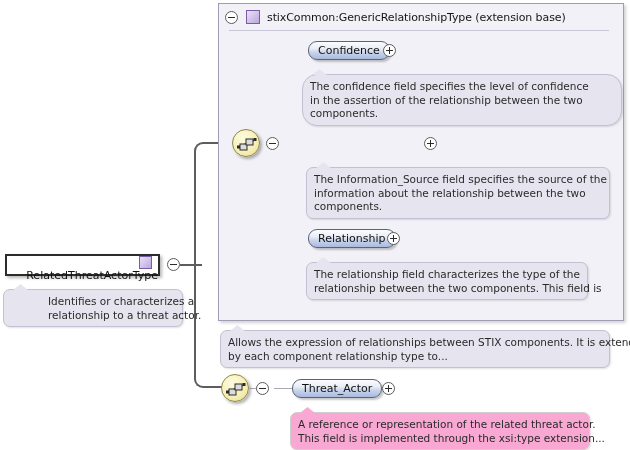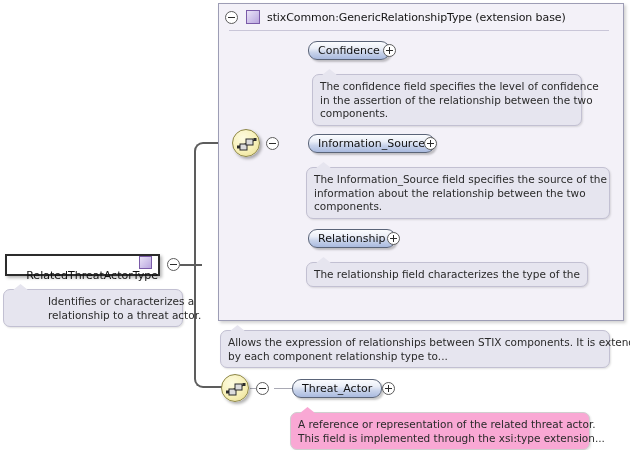--- a/index.html
+++ b/index.html
@@ -257,47 +257,45 @@
       <rect x="16.5" y="4" width="3" height="3" fill="#2a2a2a"></rect>
     </svg>
   </div>
   <div class="toggle" style="position:absolute; left:266px; top:137px;"></div>
 
   <div class="elem-node" style="left:308px; top:41px;">
     <span class="elem-label">Confidence</span>
   </div>
   <div class="toggle plus elem-plus" style="left:383px; top:44px;"></div>
 
-  <div class="note" style="left:312px; top:74px; width:270px;">
+  <div class="note" style="left:302px; top:74px; width:320px;border-radius:15px;">
     <div class="tab"></div>
     <p>The confidence field specifies the level of confidence</p>
     <p>in the assertion of the relationship between the two</p>
     <p>components.</p>
   </div>
 
-  <div class="elem-node" style="left:308px; top:134px;">
-    <span class="elem-label">Information_Source</span>
-  </div>
   <div class="toggle plus elem-plus" style="left:424px; top:137px;"></div>
 
   <div class="note" style="left:306px; top:167px; width:304px;">
     <div class="tab"></div>
     <p>The Information_Source field specifies the source of the</p>
     <p>information about the relationship between the two</p>
     <p>components.</p>
   </div>
 
   <div class="elem-node" style="left:308px; top:229px;">
     <span class="elem-label">Relationship</span>
   </div>
   <div class="toggle plus elem-plus" style="left:387px; top:232px;"></div>
 
   <div class="note" style="left:306px; top:262px; width:282px;">
     <div class="tab"></div>
     <p>The relationship field characterizes the type of the</p>
+    <p>relationship between the two components. This field is</p>
   </div>
 
   <div class="root-node">
     <div class="type-square"></div>
     <span class="root-label">RelatedThreatActorType</span>
   </div>
   <div class="toggle root-toggle"></div>
 
   <div class="note" style="left:3px; top:289px; width:180px;padding-left:44px;">
     <div class="tab"></div>

